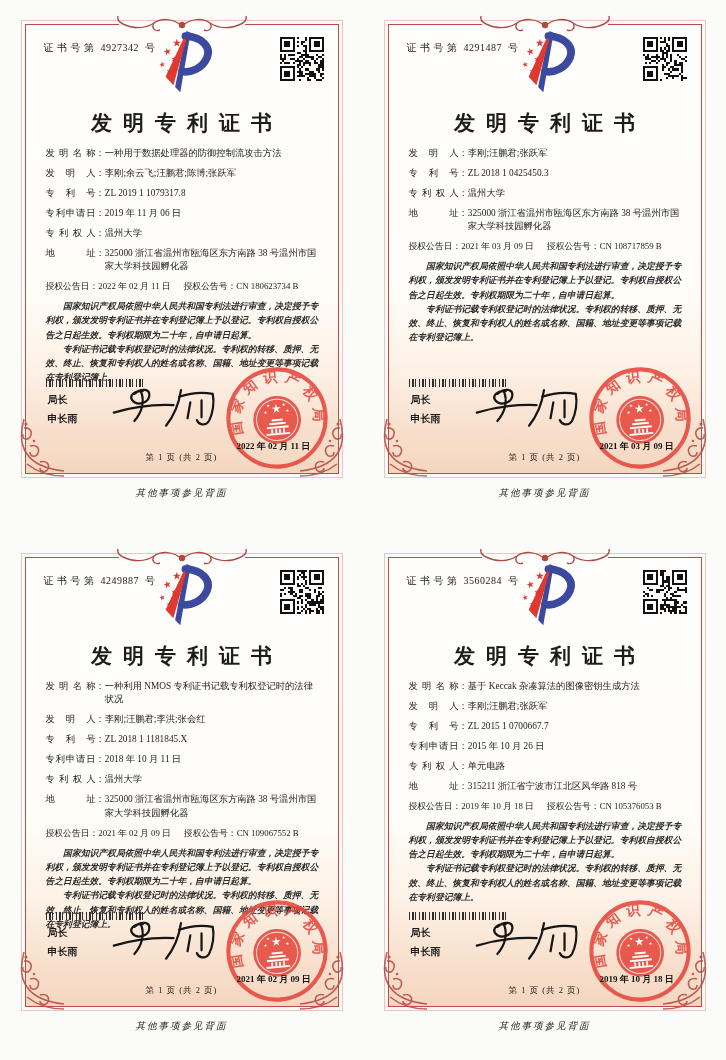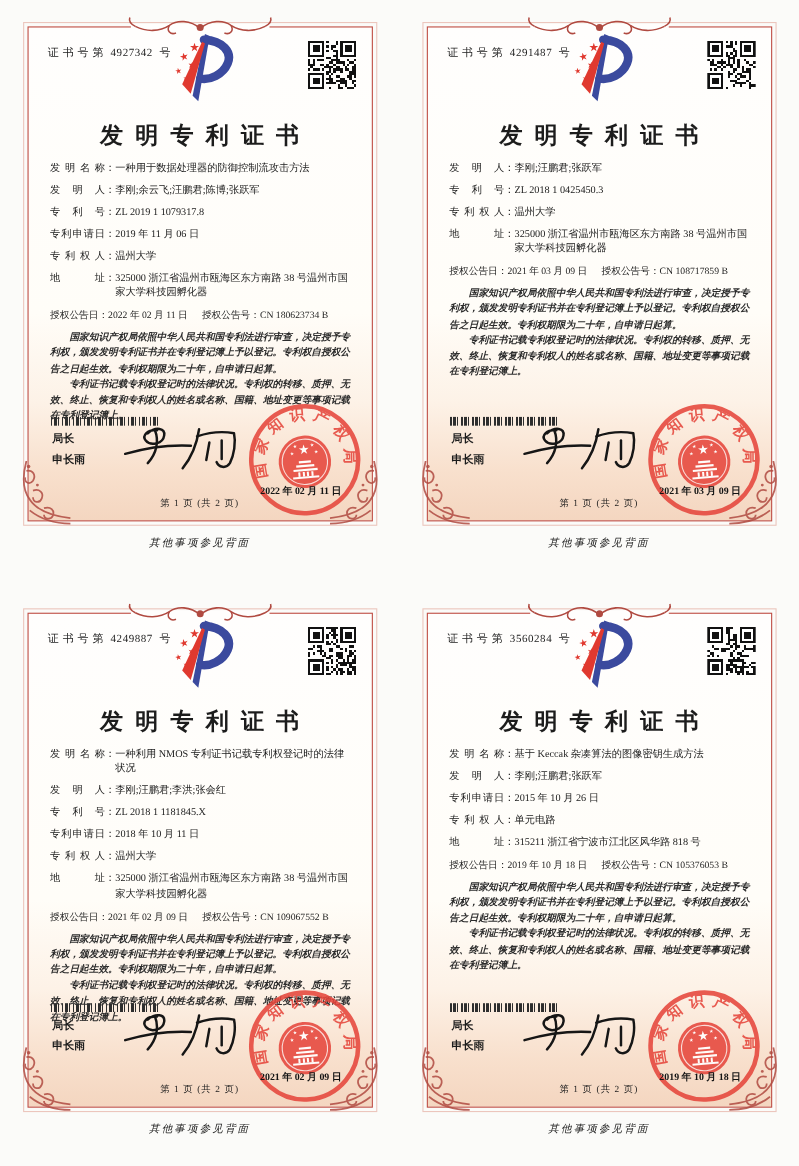--- a/index.html
+++ b/index.html
@@ -857,20 +857,23 @@
       <div class="title">发明专利证书</div>
 
       <div class="content">
         <div class="frow">
           <span class="flbl">发 明 名 称</span><span class="fcolon">：</span><span class="fval">基于 Keccak 杂凑算法的图像密钥生成方法</span>
         </div>
         <div class="frow">
           <span class="flbl">发 明 人</span><span class="fcolon">：</span><span class="fval">李刚;汪鹏君;张跃军</span>
         </div>
         <div class="frow">
+          <span class="flbl">专 利 号</span><span class="fcolon">：</span><span class="fval">ZL 2015 1 0700667.7</span>
+        </div>
+        <div class="frow">
           <span class="flbl">专利申请日</span><span class="fcolon">：</span><span class="fval">2015 年 10 月 26 日</span>
         </div>
         <div class="frow">
           <span class="flbl">专 利 权 人</span><span class="fcolon">：</span><span class="fval">单元电路</span>
         </div>
         <div class="frow">
           <span class="flbl">地 址</span><span class="fcolon">：</span><span class="fval">315211 浙江省宁波市江北区风华路 818 号</span>
         </div>
         <div class="frow grant">
           <span><span class="glbl">授权公告日</span><span>：</span><span>2019 年 10 月 18 日</span></span>

